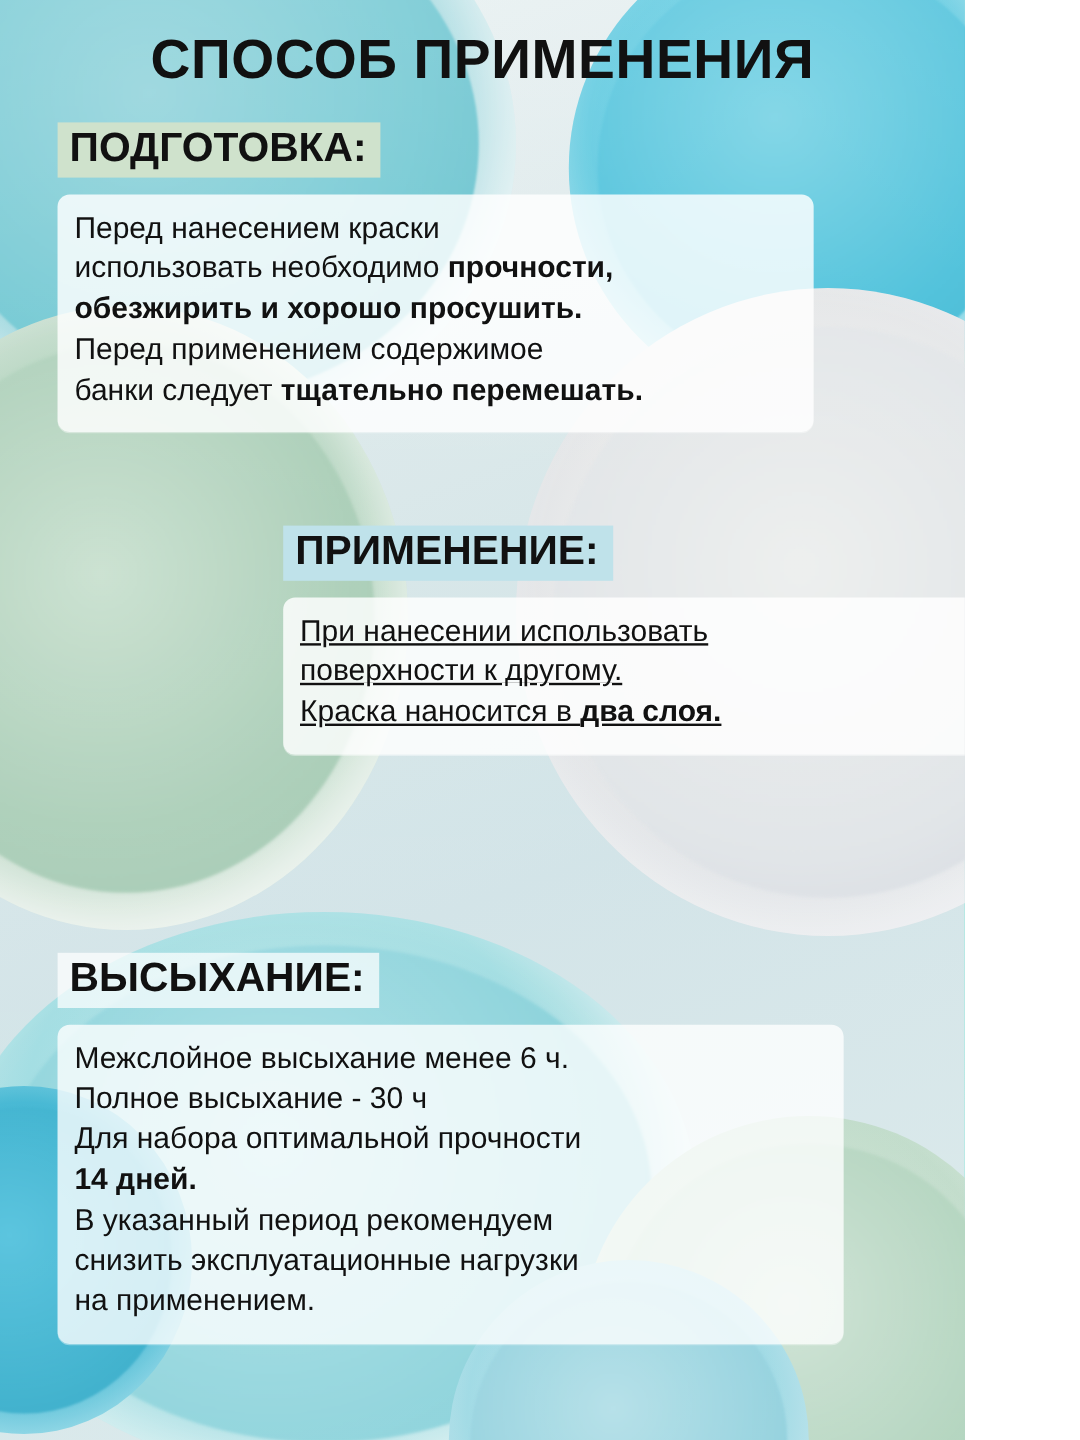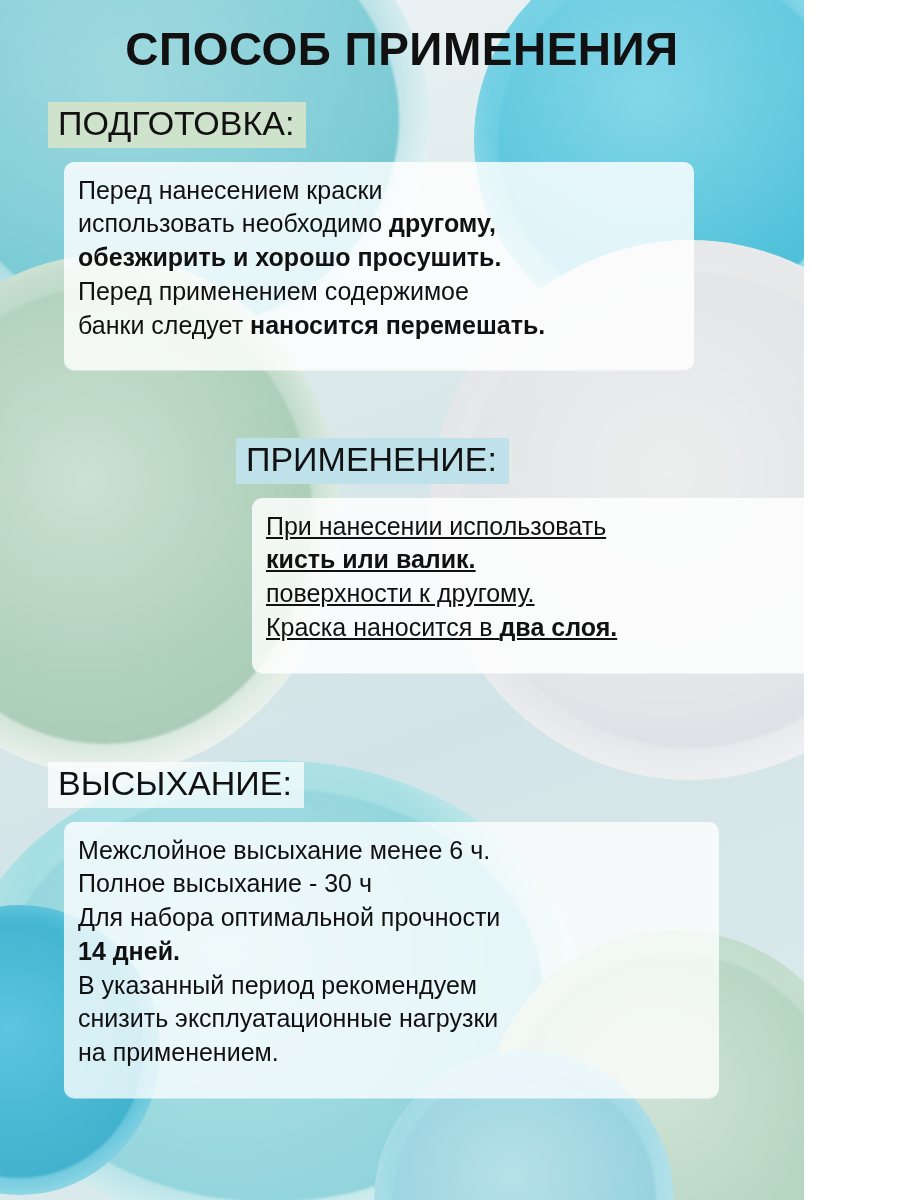--- a/index.html
+++ b/index.html
@@ -175,43 +175,42 @@
     font-weight: bold;
     letter-spacing: 0.5px;
     color: #111111;
     text-transform: uppercase;
     font-family: "Liberation Sans", sans-serif;
   }
 
   .heading {
     display: inline-block;
     font-size: 34px;
-    font-weight: normal;
+    font-weight: bold;
     color: #111111;
     padding: 4px 12px 6px 10px;
     text-transform: uppercase;
     line-height: 1.05;
   }
   .heading-prep { background: #cfe2cc; }
   .heading-apply { background: #bfe2ea; }
-  .heading-dry { background: rgba(255,255,255,0.72); }
+  .heading-dry { background: rgba(255,255,255,0.72); margin-top: 32px; }
 
   .block {
     position: absolute;
   }
 
   .card {
     background: rgba(255,255,255,0.82);
     border-radius: 10px;
-    padding: 12px 16px 28px 14px;
+    padding: 12px 16px 18px 14px;
     color: #111111;
     font-size: 25px;
     line-height: 1.35;
     box-shadow: 0 1px 0 rgba(255,255,255,.4);
-    margin-left: 16px;
   }
   .card p { margin: 0; }
   .card b { font-weight: bold; }
 
   
   .sec-prep { left: 48px; top: 102px; }
   .sec-prep .card { width: 600px; margin-top: 14px; }
 
   
   .sec-apply { left: 236px; top: 438px; }
@@ -243,32 +242,31 @@
   </div>
 
   <div class="content">
 
     <div class="title">СПОСОБ ПРИМЕНЕНИЯ</div>
 
     <div class="block sec-prep">
       <div class="heading heading-prep">ПОДГОТОВКА:</div>
       <div class="card">
           <p><span>Перед нанесением краски</span></p>
-          <p><span>использовать  необходимо </span><b>другому,</b></p>
+          <p><span>использовать  необходимо </span><b>прочности,</b></p>
           <p><b>обезжирить  и  хорошо  просушить.</b></p>
           <p><span>Перед применением содержимое</span></p>
-          <p><span>банки следует </span><b>наносится перемешать.</b></p>
+          <p><span>банки следует </span><b>тщательно перемешать.</b></p>
         </div>
     </div>
 
     <div class="block sec-apply">
       <div class="heading heading-apply">ПРИМЕНЕНИЕ:</div>
       <div class="card">
           <p><span>При нанесении использовать</span></p>
-          <p><b>кисть или валик.</b></p>
           <p><span>поверхности к другому.</span></p>
           <p><span>Краска наносится в </span><b>два слоя.</b></p>
         </div>
     </div>
 
     <div class="block sec-dry">
       <div class="heading heading-dry">ВЫСЫХАНИЕ:</div>
       <div class="card">
           <p><span>Межслойное высыхание менее 6 ч.</span></p>
           <p><span>Полное высыхание - 30 ч</span></p>

